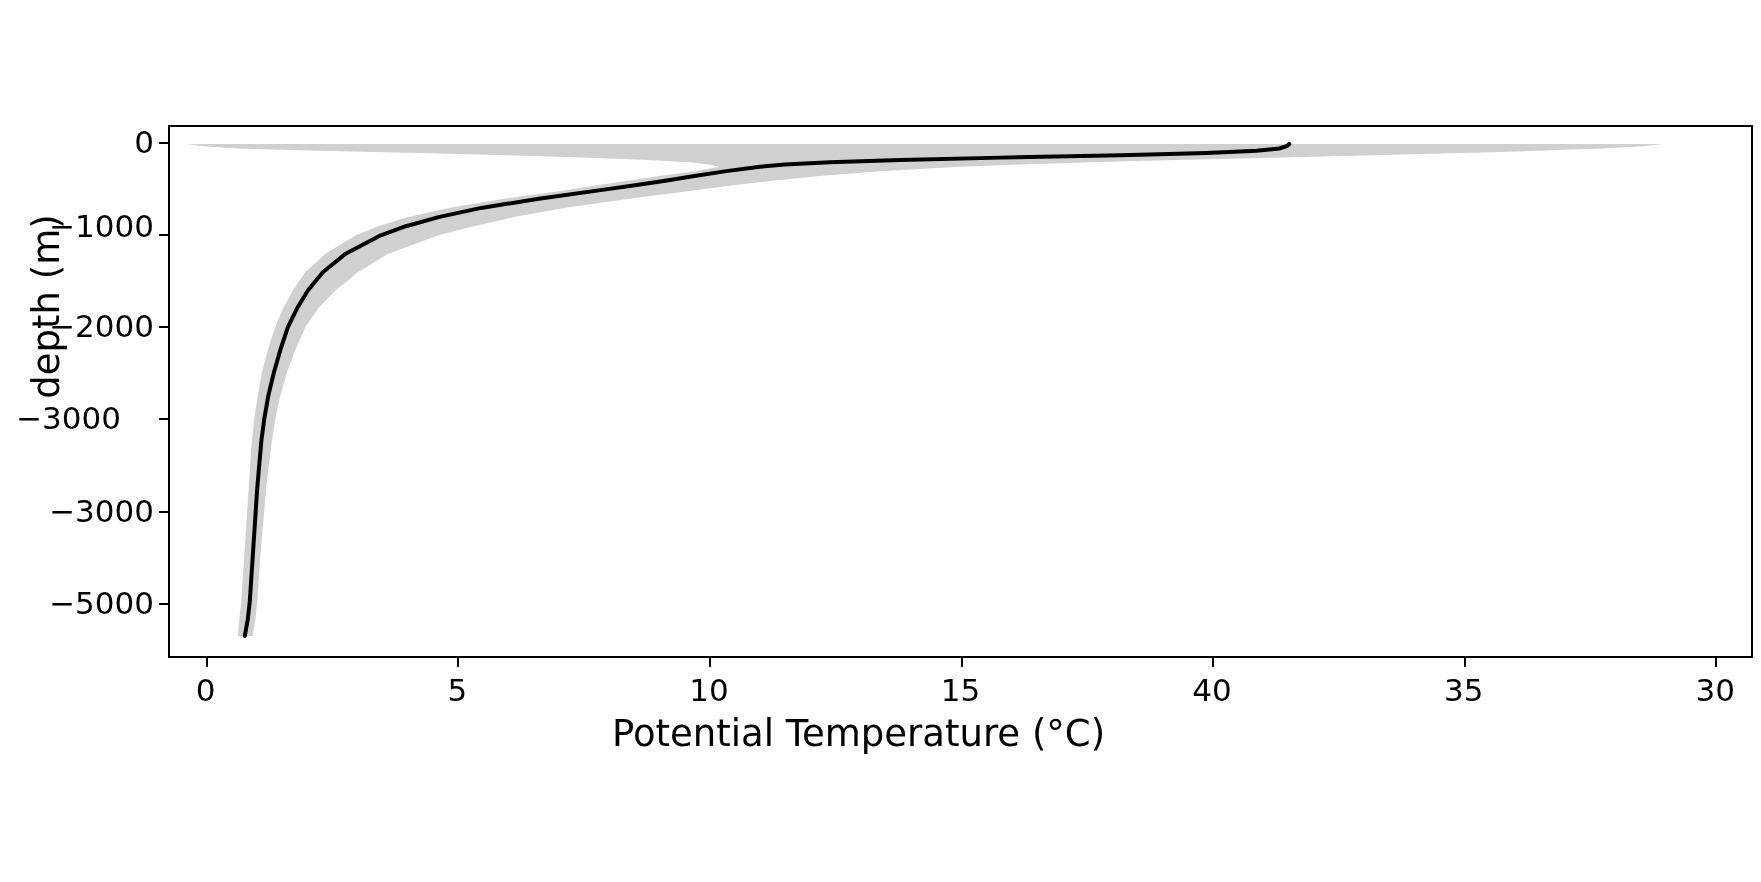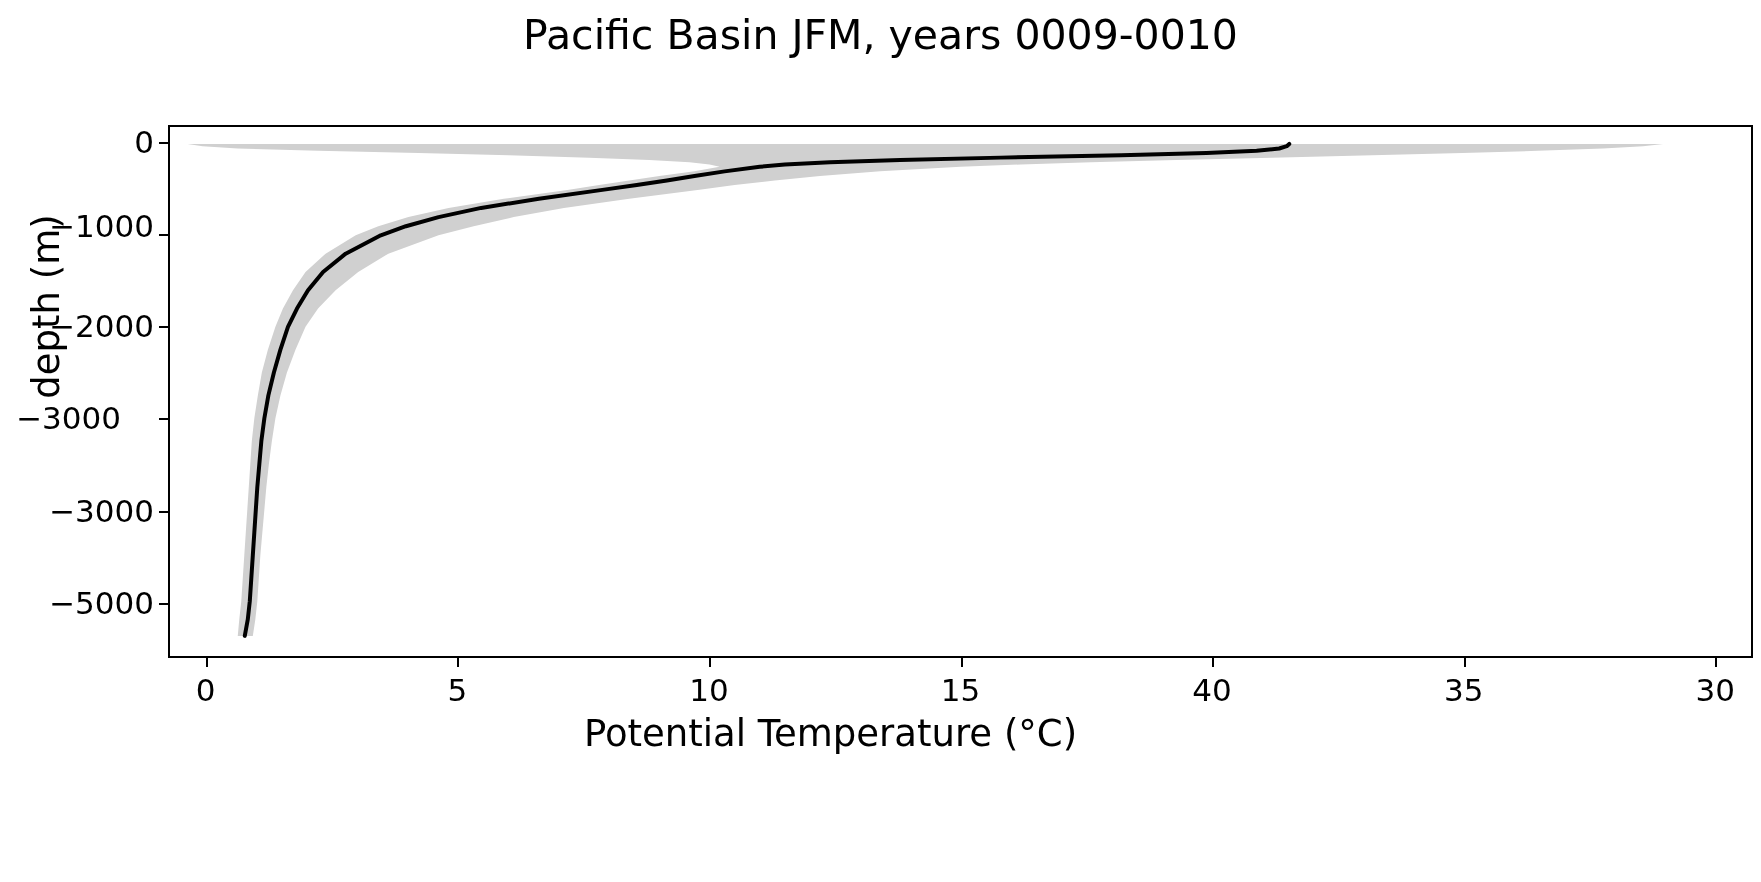--- a/index.html
+++ b/index.html
@@ -46,38 +46,37 @@
   }
   .ticklabel-y{
     position:absolute;left:153px;
     font-size:31px;color:#000;text-align:right;
     transform:translateY(-50%);white-space:nowrap;
   }
 
   
   #xlabel{
     position:absolute;left:0;top:712px;width:1661px;
-    text-align:center;font-size:37px;color:#000;white-space:nowrap;
+    text-align:center;font-size:37px;color:#000;white-space:nowrap;padding-left:28px;
   }
   #ylabel{
     position:absolute;
     left:-214px;top:285px;
     width:520px;text-align:center;
     font-size:37px;color:#000;white-space:nowrap;
     transform:rotate(-90deg);
     transform-origin:center center;
   }
 </style>
 </head>
 <body>
 
 <div id="figure">
 
   <div id="title-block">
-    <span class="title-line">Pacific Basin JFM, years 0009-0010</span>
   </div>
 
   <div id="axes">
     <svg id="plot-svg" viewBox="0 0 1585 533" preserveAspectRatio="none">
       <path id="band-path" fill="#d0d0d0" stroke="none" d="M1496.94,17.04 L1476.82,19.35 L1436.56,21.65 L1371.15,23.96 L1295.67,26.26 L1205.10,28.56 L1104.47,30.87 L1008.87,33.17 L923.33,35.47 L852.88,37.78 L792.50,40.08 L711.99,44.69 L651.61,49.29 L606.33,53.90 L566.07,58.51 L530.85,63.11 L460.40,72.33 L394.99,81.54 L344.67,90.75 L304.42,99.97 L269.20,109.18 L218.88,127.61 L188.69,146.03 L166.05,164.46 L148.44,182.89 L135.86,201.31 L125.79,224.35 L117.24,247.38 L110.70,270.42 L105.67,293.45 L102.14,316.48 L99.13,339.52 L96.61,362.55 L94.60,385.58 L92.58,408.62 L90.57,431.65 L89.06,454.69 L87.55,477.72 L85.54,496.15 L83.02,512.73 L67.93,512.73 L69.44,496.15 L71.45,477.72 L72.96,454.69 L74.47,431.65 L75.98,408.62 L77.49,385.58 L79.00,362.55 L80.51,339.52 L82.02,316.48 L84.53,293.45 L88.06,270.42 L92.08,247.38 L98.12,224.35 L105.67,201.31 L113.21,182.89 L123.28,164.46 L135.86,146.03 L155.98,127.61 L186.17,109.18 L208.82,99.97 L239.01,90.75 L279.26,81.54 L334.61,72.33 L400.02,63.11 L430.21,58.51 L460.40,53.90 L490.60,49.29 L525.82,44.69 L550.98,40.08 L540.91,37.78 L520.79,35.47 L480.53,33.17 L420.15,30.87 L339.64,28.56 L249.07,26.26 L148.44,23.96 L67.93,21.65 L32.71,19.35 L17.61,17.04 Z"></path>
       <path id="mean-path" fill="none" stroke="#000000" stroke-width="4" stroke-linecap="round" stroke-linejoin="round" d="M1122.08,17.04 L1119.56,19.35 L1112.02,21.65 L1089.37,23.96 L1039.06,26.26 L953.52,28.56 L832.75,30.87 L732.12,33.17 L661.67,35.47 L616.39,37.78 L591.23,40.08 L556.01,44.69 L525.82,49.29 L498.14,53.90 L467.95,58.51 L435.25,63.11 L369.83,72.33 L311.97,81.54 L269.20,90.75 L236.49,99.97 L211.33,109.18 L176.11,127.61 L153.47,146.03 L138.37,164.46 L127.30,182.89 L118.25,201.31 L110.70,224.35 L104.16,247.38 L98.62,270.42 L94.60,293.45 L91.58,316.48 L89.57,339.52 L87.55,362.55 L86.04,385.58 L84.53,408.62 L83.02,431.65 L81.51,454.69 L80.00,477.72 L77.99,496.15 L74.97,512.73"></path>
     </svg>
   </div>
 
   <div id="x-ticks">

